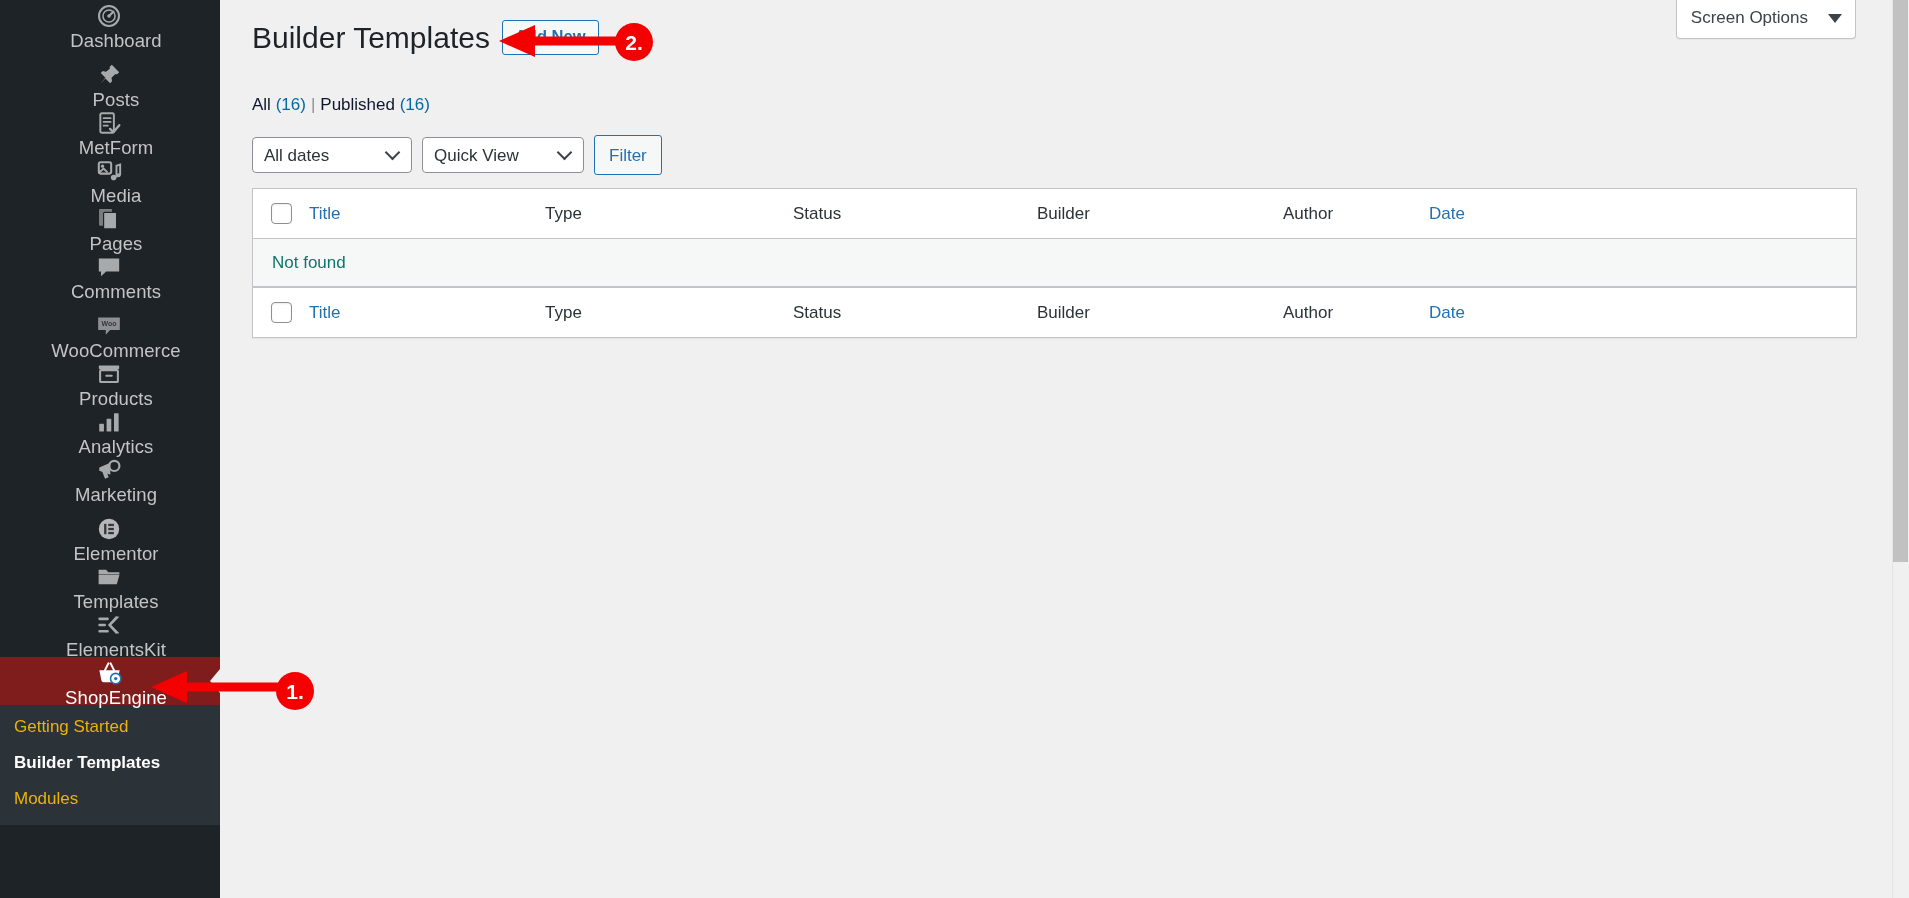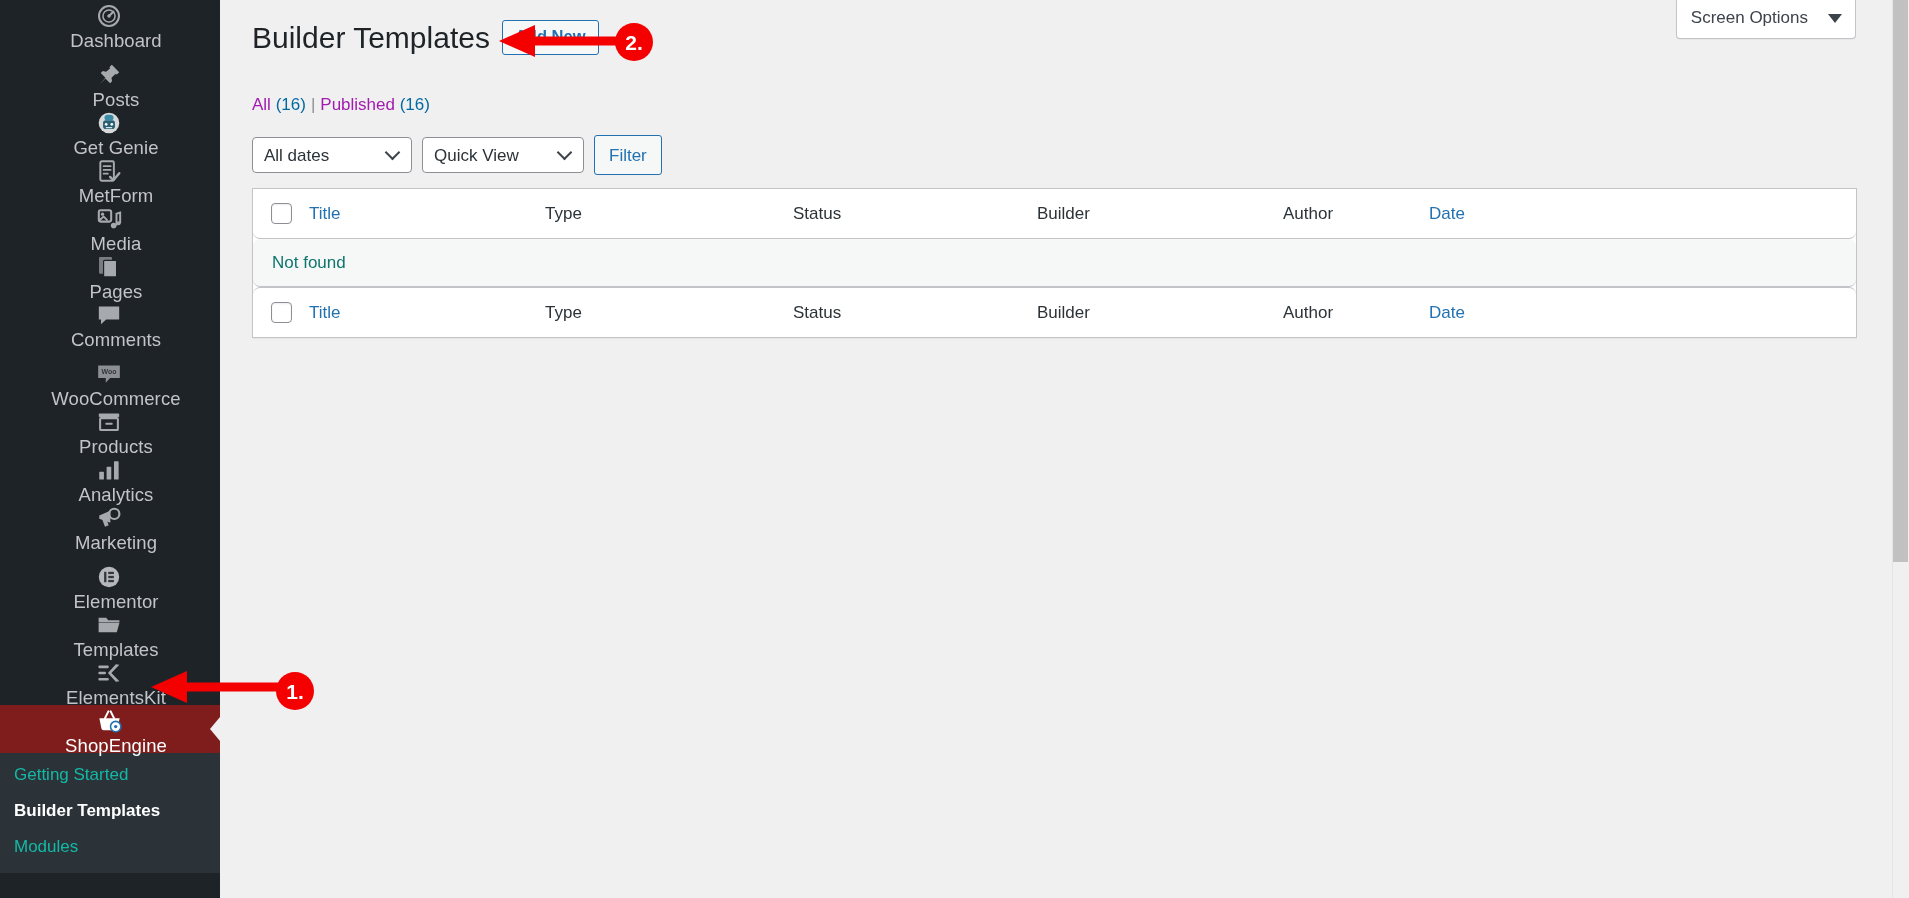--- a/index.html
+++ b/index.html
@@ -56,21 +56,21 @@
     border-width: 12px 10px 12px 0;
     border-color: transparent #f0f0f1 transparent transparent;
   }
   .menu-sep { height: 11px; }
 
   .submenu { background: #2c3338; padding: 4px 0 8px 0; }
   .submenu-item {
     display: block;
     padding: 8px 0 8px 14px;
     font-size: 17px;
-    color: #14b8a6;
+    color: #eab308;
     cursor: pointer;
     white-space: nowrap;
   }
   .submenu-item.current { color: #fff; font-weight: bold; }
 
   
   #wpbody {
     position: absolute; left: 220px; top: 0;
     width: 1669px; height: 898px;
     background: #f0f0f1;
@@ -121,21 +121,21 @@
     cursor: pointer;
     line-height: 1.2;
   }
 
   .subsubsub {
     position: absolute; left: 32px; top: 95px;
     font-size: 17px;
     color: #50575e;
     white-space: nowrap;
   }
-  .subsubsub a { color: #a21caf; text-decoration: none; cursor: pointer; }
+  .subsubsub a { color: #0f172a; text-decoration: none; cursor: pointer; }
   .subsubsub .cnt { color: #0369a1; }
   .subsubsub .divider { color: #8c8f94; margin: 0 5px; }
 
   .tablenav {
     position: absolute; left: 32px; top: 135px;
     display: flex; align-items: center; gap: 10px;
   }
   select.wp-select {
     appearance: none; -webkit-appearance: none;
     background: #fff;
@@ -178,21 +178,20 @@
     width: 1605px;
     border: 1px solid #c3c4c7;
     background: #fff;
     border-collapse: collapse;
     box-shadow: 0 1px 1px rgba(0,0,0,.04);
   }
   .wp-list-table .row {
     display: flex; align-items: center;
     height: 50px;
     background: #fff;
-    border-radius: 7px;
   }
   .wp-list-table .row.thead { border-bottom: 1px solid #c3c4c7; }
   .wp-list-table .row.tfoot { border-top: 1px solid #c3c4c7; }
   .wp-list-table .row.norows {
     background: #f6f7f7;
     height: 48px;
     border-bottom: 1px solid #c3c4c7;
   }
   .cb-cell {
     width: 56px; flex: 0 0 56px;
@@ -264,33 +263,20 @@
           <span class="mi-label">Dashboard</span>
         </div>
         <div class="menu-sep"></div>
         <div class="menu-item">
           <span class="mi-ico">
             <svg width="26" height="26" viewBox="0 0 24 24" fill="currentColor">
               <path d="M14.6 2.6 21.4 9.4l-2.1 2.1-1.4-.5-3.6 3.6.5 3.1-1.8 1.8-4.3-4.3-5 5 5-5.7-4.3-4.3 1.8-1.8 3.1.5L12.9 6l-.4-1.4 2.1-2z"></path>
             </svg>
           </span>
           <span class="mi-label">Posts</span>
-        </div>
-        <div class="menu-item">
-          <span class="mi-ico">
-            <svg width="26" height="26" viewBox="0 0 24 24" fill="currentColor">
-              <circle cx="12" cy="12" r="9.5" fill="#d6d8da"></circle>
-              <rect x="6.5" y="9.5" width="11" height="8" rx="2.6" fill="#2a5f73"></rect>
-              <rect x="7.8" y="4.4" width="8.4" height="5.6" rx="3.2" fill="#3c8ba5"></rect>
-              <circle cx="9.4" cy="13.2" r="1.25" fill="#fff"></circle>
-              <circle cx="14.6" cy="13.2" r="1.25" fill="#fff"></circle>
-              <rect x="9" y="15.8" width="6" height="1.1" rx=".55" fill="#cfe6ee"></rect>
-            </svg>
-          </span>
-          <span class="mi-label">Get Genie</span>
         </div>
         <div class="menu-item">
           <span class="mi-ico">
             <svg width="26" height="26" viewBox="0 0 24 24" fill="currentColor">
               <rect x="4" y="3" width="12.5" height="18" rx="1.4" fill="none" stroke="currentColor" stroke-width="1.8"></rect>
               <path d="M7 7.5h6.5M7 11h6.5M7 14.5h4" stroke="currentColor" stroke-width="1.6" stroke-linecap="round"></path>
               <path d="M13 17.5l3 3 5.5-6.5" fill="none" stroke="currentColor" stroke-width="2.2" stroke-linecap="round" stroke-linejoin="round"></path>
             </svg>
           </span>
           <span class="mi-label">MetForm</span>

